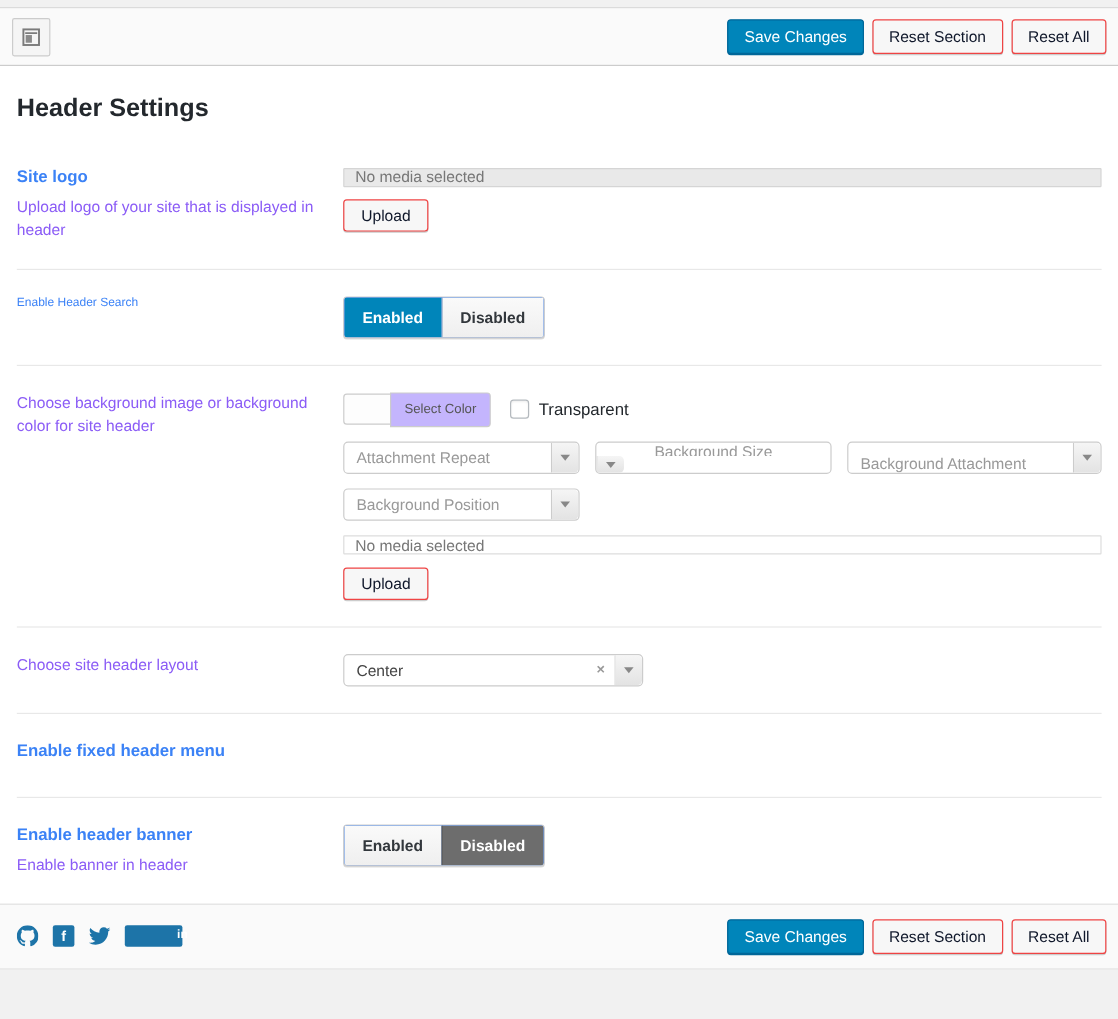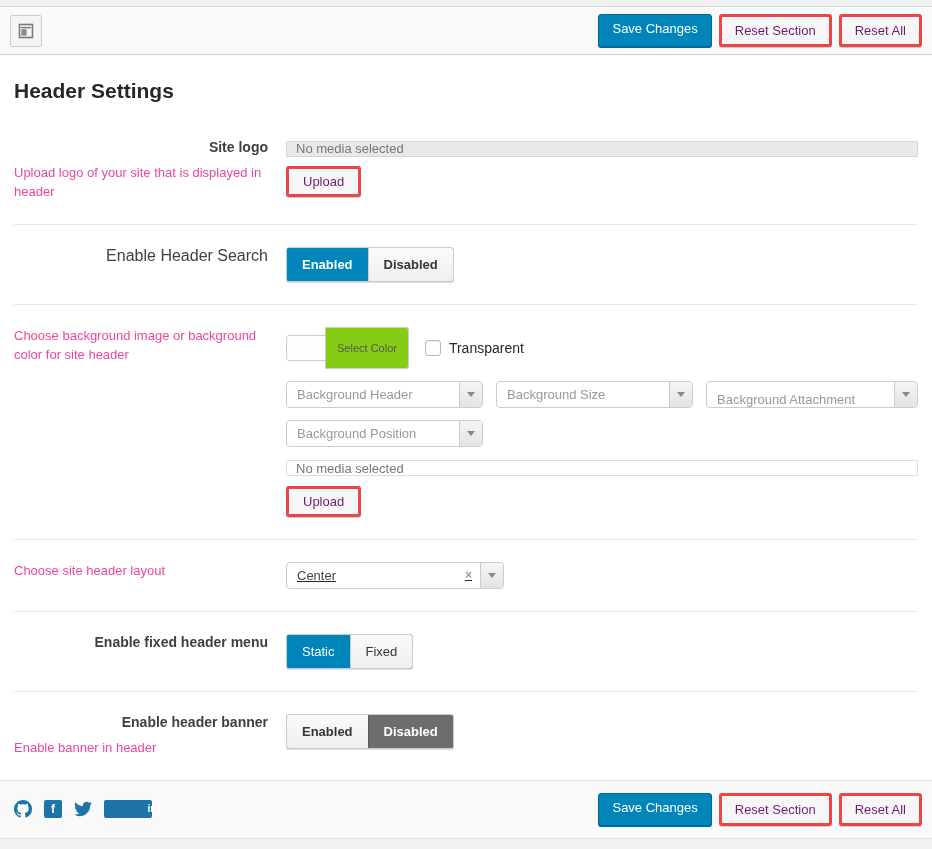--- a/index.html
+++ b/index.html
@@ -25,33 +25,33 @@
 
   .btn {
     display:inline-block; font-size:13px; line-height:1;
     padding:7px 13px; border-radius:3px; cursor:pointer; white-space:nowrap;
   }
   .btn-primary {
     background:#0085ba; border:1px solid #006799; color:#fff;
     box-shadow:0 1px 0 #006799;
   }
   .btn-secondary {
-    background:#f7f7f7; border:3px solid #ef4444; color:#701a75;
+    background:#f7f7f7; border:1px solid #ef4444; color:#0f172a;
     box-shadow:0 1px 0 #ccc;
   }
 
   .content { padding:0 14px; }
   .page-title { font-size:21px; font-weight:700; color:#23282d; padding:24px 0 14px 0; }
 
   .row { display:flex; border-bottom:1px solid #e8e8e8; padding:22px 0; }
   .row.last { border-bottom:none; }
   .field-label { width:272px; min-width:272px; padding-right:18px; }
-  .field-title { font-size:14px; font-weight:700; color:#404040; margin-bottom:9px;text-align:right; }
-  .field-title.normal { font-weight:400; font-size:16px; }
-  .field-desc { font-size:13px; color:#ec4899; line-height:1.45; }
+  .field-title { font-size:14px; font-weight:700; color:#3b82f6; margin-bottom:9px; }
+  .field-title.normal { font-weight:400; font-size:10px; }
+  .field-desc { font-size:13px; color:#8b5cf6; line-height:1.45; }
   .field-control { flex:1; }
 
   
   .media-input {
     width:100%; height:16px; border:1px solid #ddd; background:#fff;
     font-family:inherit; font-size:13px; color:#777; padding:0 9px; border-radius:1px;
   }
   .media-input.is-disabled { background:#e9e9e9; border-color:#d5d5d5; }
   .upload-btn { margin-top:9px; padding:6px 14px; }
 
@@ -69,22 +69,22 @@
   .btngroup .opt.active-blue { background:#0085ba; color:#fff; border-color:#0073a8; }
   .btngroup .opt.active-dark { background:#6d6d6d; color:#fff; border-color:#5d5d5d; }
 
   
   .color-line { display:flex; align-items:center; margin-bottom:12px; }
   .swatch {
     width:40px; height:26px; background:#fdfdfd; border:1px solid #ccc;
     border-radius:3px 0 0 3px; cursor:pointer;
   }
   .select-color-btn {
-    height:42px; margin-left:-1px; padding:0 11px; font-size:11px; color:#555;
-    background:#84cc16; border:1px solid #ccc; border-radius:0 3px 3px 0;
+    height:29px; margin-left:-1px; padding:0 11px; font-size:11px; color:#555;
+    background:#c4b5fd; border:1px solid #ccc; border-radius:0 3px 3px 0;
     display:flex; align-items:center; cursor:pointer;text-align:right;
   }
   .checkbox {
     width:16px; height:16px; border:1px solid #b4b9be; background:#fff;
     border-radius:3px; margin-left:16px; cursor:pointer;
     box-shadow:inset 0 1px 2px rgba(0,0,0,.07);
   }
   .checkbox-label { font-size:14px; color:#23282d; margin-left:8px; }
 
   
@@ -101,22 +101,22 @@
   .sel .clear-x { font-size:12px; font-weight:700; color:#999; padding:0 8px 0 4px; }
   .sel .arrow {
     width:23px; align-self:stretch; border-left:1px solid #ccc;
     background:linear-gradient(#f5f5f5,#e3e3e3); border-radius:0 4px 4px 0;
     display:flex; align-items:center; justify-content:center;
   }
   .sel .arrow::after {
     content:''; width:0; height:0;
     border:4px solid transparent; border-top:5px solid #888; margin-top:5px;
   }
-  .w-repeat { width:197px; } .w-size { width:197px; } .w-attach { flex:1;align-items:flex-end; }
-  .w-position { width:197px; } .w-layout { width:218px;text-decoration:underline; }
+  .w-repeat { width:197px; } .w-size { width:197px;flex-direction:column; } .w-attach { flex:1;align-items:flex-end; }
+  .w-position { width:197px; } .w-layout { width:250px; }
 
   .mb12 { margin-bottom:12px; }
 
   
   .footer {
     display:flex; align-items:center; padding:12px 10px;
     background:#fafafa; border-top:1px solid #e1e1e1; border-bottom:1px solid #e1e1e1;
   }
   .social { display:flex; align-items:center; gap:12px; padding-left:4px; }
   .social a { display:inline-flex; cursor:pointer; text-decoration:none; }
@@ -184,21 +184,21 @@
 
         <div class="color-line">
           <span class="swatch"></span>
           <span class="select-color-btn">Select Color</span>
           <span class="checkbox"></span>
           <span class="checkbox-label">Transparent</span>
         </div>
 
         <div class="selects-line">
           <div class="sel w-repeat">
-            <span class="sel-text">Background Header</span>
+            <span class="sel-text">Attachment Repeat</span>
             <span class="arrow"></span>
           </div>
           <div class="sel w-size">
             <span class="sel-text">Background Size</span>
             <span class="arrow"></span>
           </div>
           <div class="sel w-attach">
             <span class="sel-text">Background Attachment</span>
             <span class="arrow"></span>
           </div>
@@ -226,26 +226,20 @@
           <span class="clear-x">×</span>
           <span class="arrow"></span>
         </div>
       </div>
     </div>
 
     <div class="row">
       <div class="field-label">
         <div class="field-title">Enable fixed header menu</div>
       </div>
-      <div class="field-control">
-        <div class="btngroup">
-          <span class="opt active-blue">Static</span>
-          <span class="opt">Fixed</span>
-        </div>
-      </div>
     </div>
 
     <div class="row last">
       <div class="field-label">
         <div class="field-title">Enable header banner</div>
         <div class="field-desc">Enable banner in header</div>
       </div>
       <div class="field-control">
         <div class="btngroup bold-opts">
           <span class="opt">Enabled</span>

